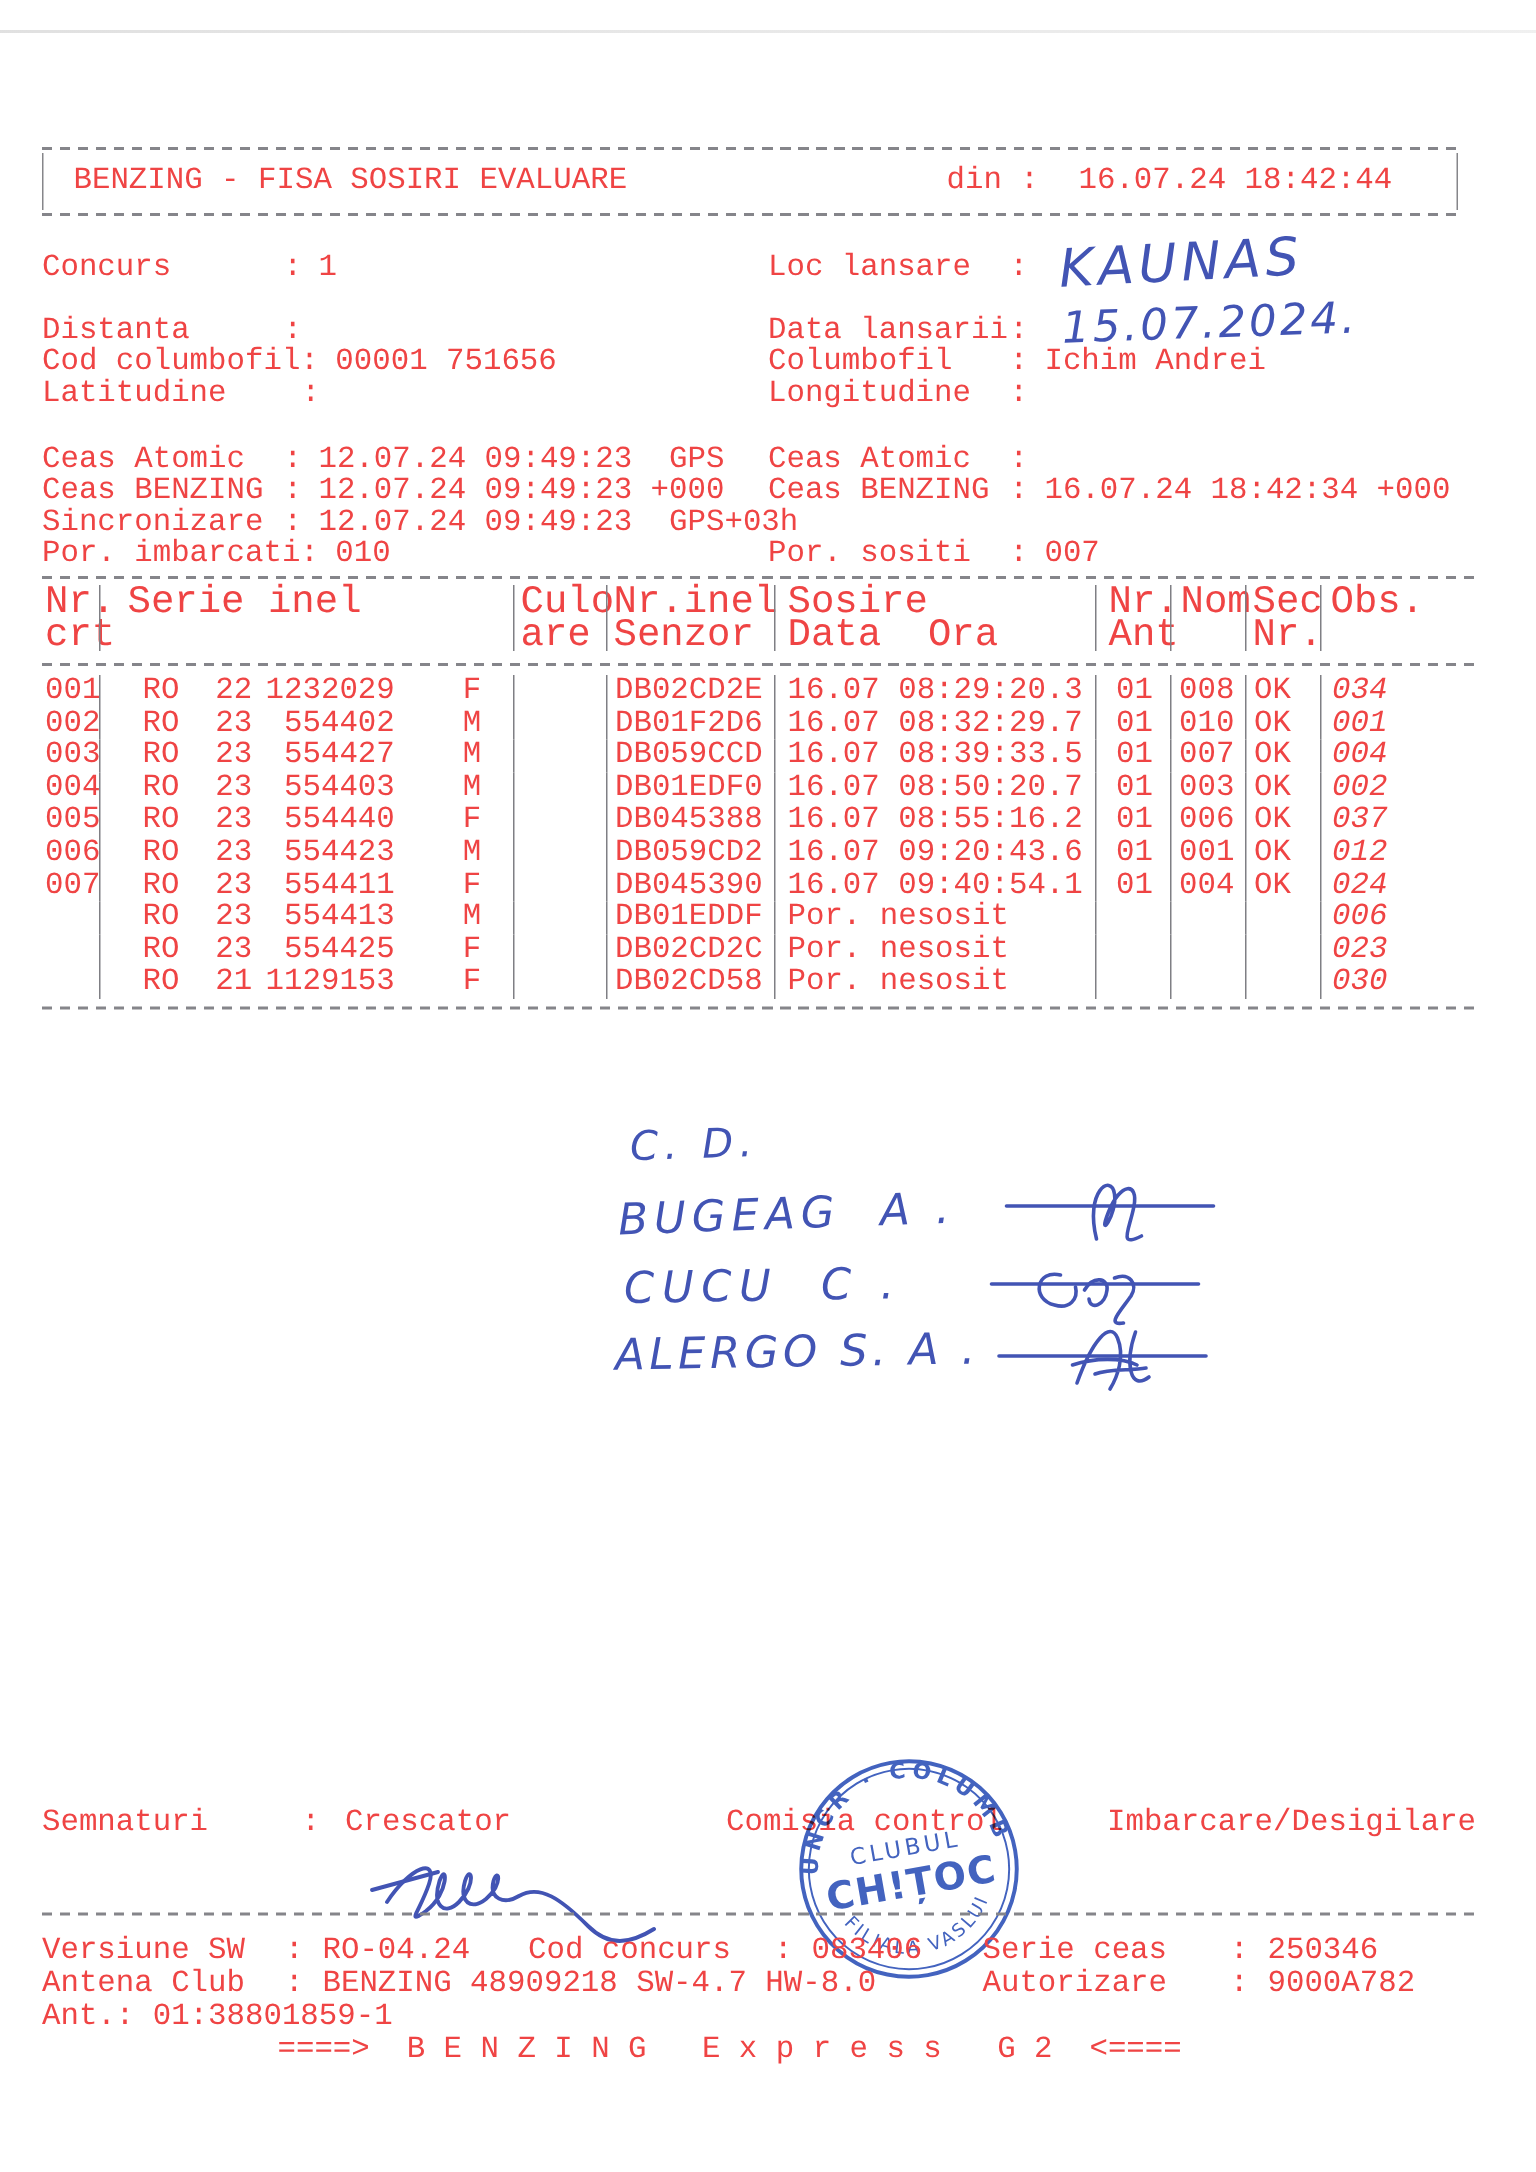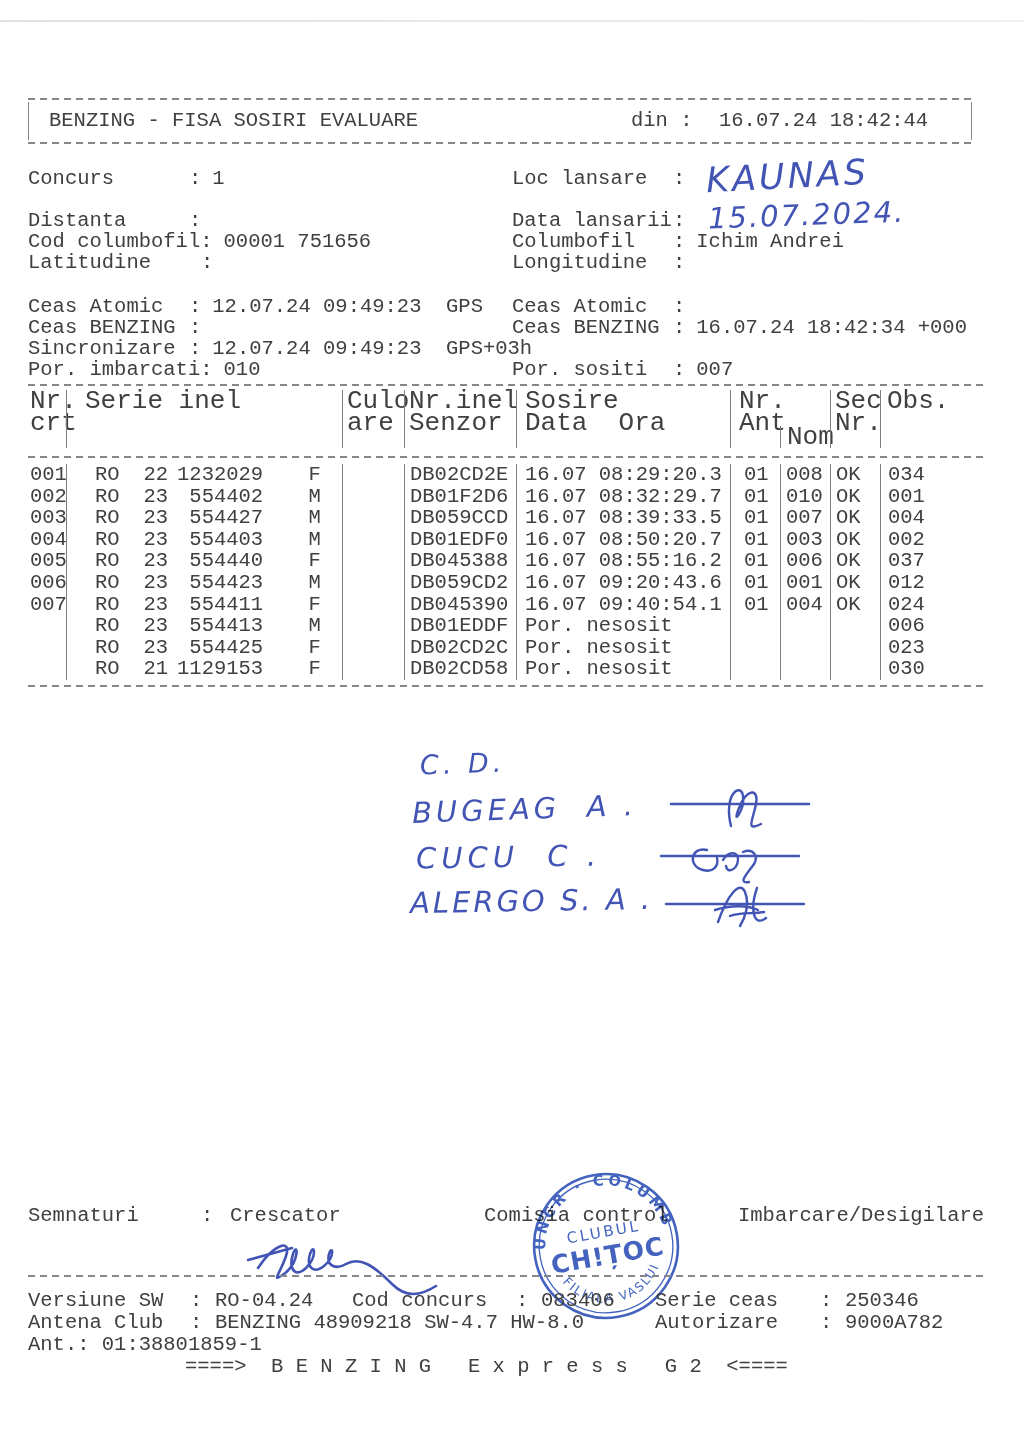--- a/index.html
+++ b/index.html
@@ -1,20 +1,20 @@
 <!DOCTYPE html>
 <html><head>
 <meta charset="utf-8">
 <style>
   html,body{margin:0;padding:0;background:#ffffff;}
   .page{position:relative;width:1024px;height:1448px;background:#ffffff;overflow:hidden;
         font-family:"Liberation Mono","DejaVu Sans Mono",monospace;}
   .scan-edge{position:absolute;top:20px;left:0;width:100%;height:2px;
              background:linear-gradient(90deg,#d9d9d9,#ececec);opacity:.8;}
-  .print{color:#404040;}
+  .print{color:#ef4444;}
   .line{position:absolute;font-size:20.5px;line-height:22px;white-space:pre;}
   .flexline{display:flex;align-items:baseline;}
   .lbl{display:inline-block;min-width:161px;white-space:pre;}
   .val{white-space:pre;margin-left:11px;}
   .colon{white-space:pre;}
 
   
   .hbox{position:absolute;left:28px;top:98px;width:944px;}
   .hrule{height:2px;background-image:repeating-linear-gradient(90deg,#85858a 0 7px,transparent 7px 12px);}
   .htitle{position:relative;height:38px;margin:2px 0;border-left:1.5px solid #86868a;border-right:1.5px solid #86868a;
@@ -25,36 +25,36 @@
 
   
   .table{position:absolute;left:28px;top:384px;width:957px;}
   .grid9{display:grid;grid-template-columns:38px 276px 62px 112px 214px 50px 50px 50px 105px;}
   .thead{padding:4px 0;}
   .hc{border-left:1.4px solid #7f7f84;font-size:26px;line-height:22px;white-space:pre;padding-left:4px;font-family:Liberation Mono, monospace;}
   .hc.first{border-left:none;padding-left:2px;}
   .hc.serie{padding-left:18px;}
   .hc.sosire{padding-left:8px;}
   .hc.ant{padding-left:8px;}
-  .hc.nom{padding-left:6px;margin-top:36px;}
+  .hc.nom{padding-left:6px;}
   .hc.obs{padding-left:6px;}
   .trow{height:21.6px;font-size:20.5px;line-height:21.6px;}
   .tc{display:block;border-left:1.4px solid #7f7f84;white-space:pre;overflow:visible;}
   .tc:first-child{border-left:none;padding-left:2px;}
   .c-serie{display:flex;}
   .sub-cc{display:inline-block;margin-left:26px;width:28px;border:none;}
   .sub-yy{display:inline-block;width:52px;text-align:right;border:none;}
   .sub-rr{display:inline-block;width:104px;text-align:right;border:none;}
   .sub-sx{display:inline-block;width:60px;text-align:center;padding-left:24px;border:none;}
   .c-senz{padding-left:5px;}
   .c-sos{padding-left:8px;}
   .c-ant{padding-left:13px;}
   .c-nom{padding-left:5px;}
   .c-sec{padding-left:5px;}
-  .c-obs{padding-left:7px;}
+  .c-obs{padding-left:7px;font-style:italic;}
   .midrule{margin:4px 0 6px 0;}
 
   
   .hand{position:absolute;color:#4254b4;font-family:"DejaVu Sans",sans-serif;font-style:italic;white-space:pre;}
   .hw-loc{left:706px;top:156px;font-size:35px;letter-spacing:3px;transform:rotate(-3deg);}
   .hw-date{left:708px;top:198px;font-size:29px;letter-spacing:2px;transform:rotate(-2deg);}
   .hw-n0{left:420px;top:748px;font-size:27px;letter-spacing:4px;transform:rotate(-2deg);}
   .hw-n1{left:412px;top:792px;font-size:29px;letter-spacing:4px;transform:rotate(-2deg);}
   .hw-n2{left:416px;top:840px;font-size:29px;letter-spacing:5px;transform:rotate(-1deg);}
   .hw-n3{left:410px;top:884px;font-size:29px;letter-spacing:3px;transform:rotate(-1deg);}
@@ -114,21 +114,21 @@
   <div class="hand hw-date">15.07.2024.</div>
 
   <div>
     <div class="line print flexline" style="left:28px;top:296px;">
       <span class="lbl">Ceas Atomic</span><span class="colon">:</span><span class="val">12.07.24 09:49:23  GPS</span>
     </div>
     <div class="line print flexline" style="left:512px;top:296px;">
       <span class="lbl">Ceas Atomic</span><span class="colon">:</span>
     </div>
     <div class="line print flexline" style="left:28px;top:317px;">
-      <span class="lbl">Ceas BENZING</span><span class="colon">:</span>
+      <span class="lbl">Ceas BENZING</span><span class="colon">:</span><span class="val">12.07.24 09:49:23 +000</span>
     </div>
     <div class="line print flexline" style="left:512px;top:317px;">
       <span class="lbl">Ceas BENZING</span><span class="colon">:</span><span class="val">16.07.24 18:42:34 +000</span>
     </div>
     <div class="line print flexline" style="left:28px;top:338px;">
       <span class="lbl">Sincronizare</span><span class="colon">:</span><span class="val">12.07.24 09:49:23  GPS+03h</span>
     </div>
     <div class="line print flexline" style="left:28px;top:359px;">
       <span class="lbl">Por. imbarcati</span><span class="colon">:</span><span class="val">010</span>
     </div>

